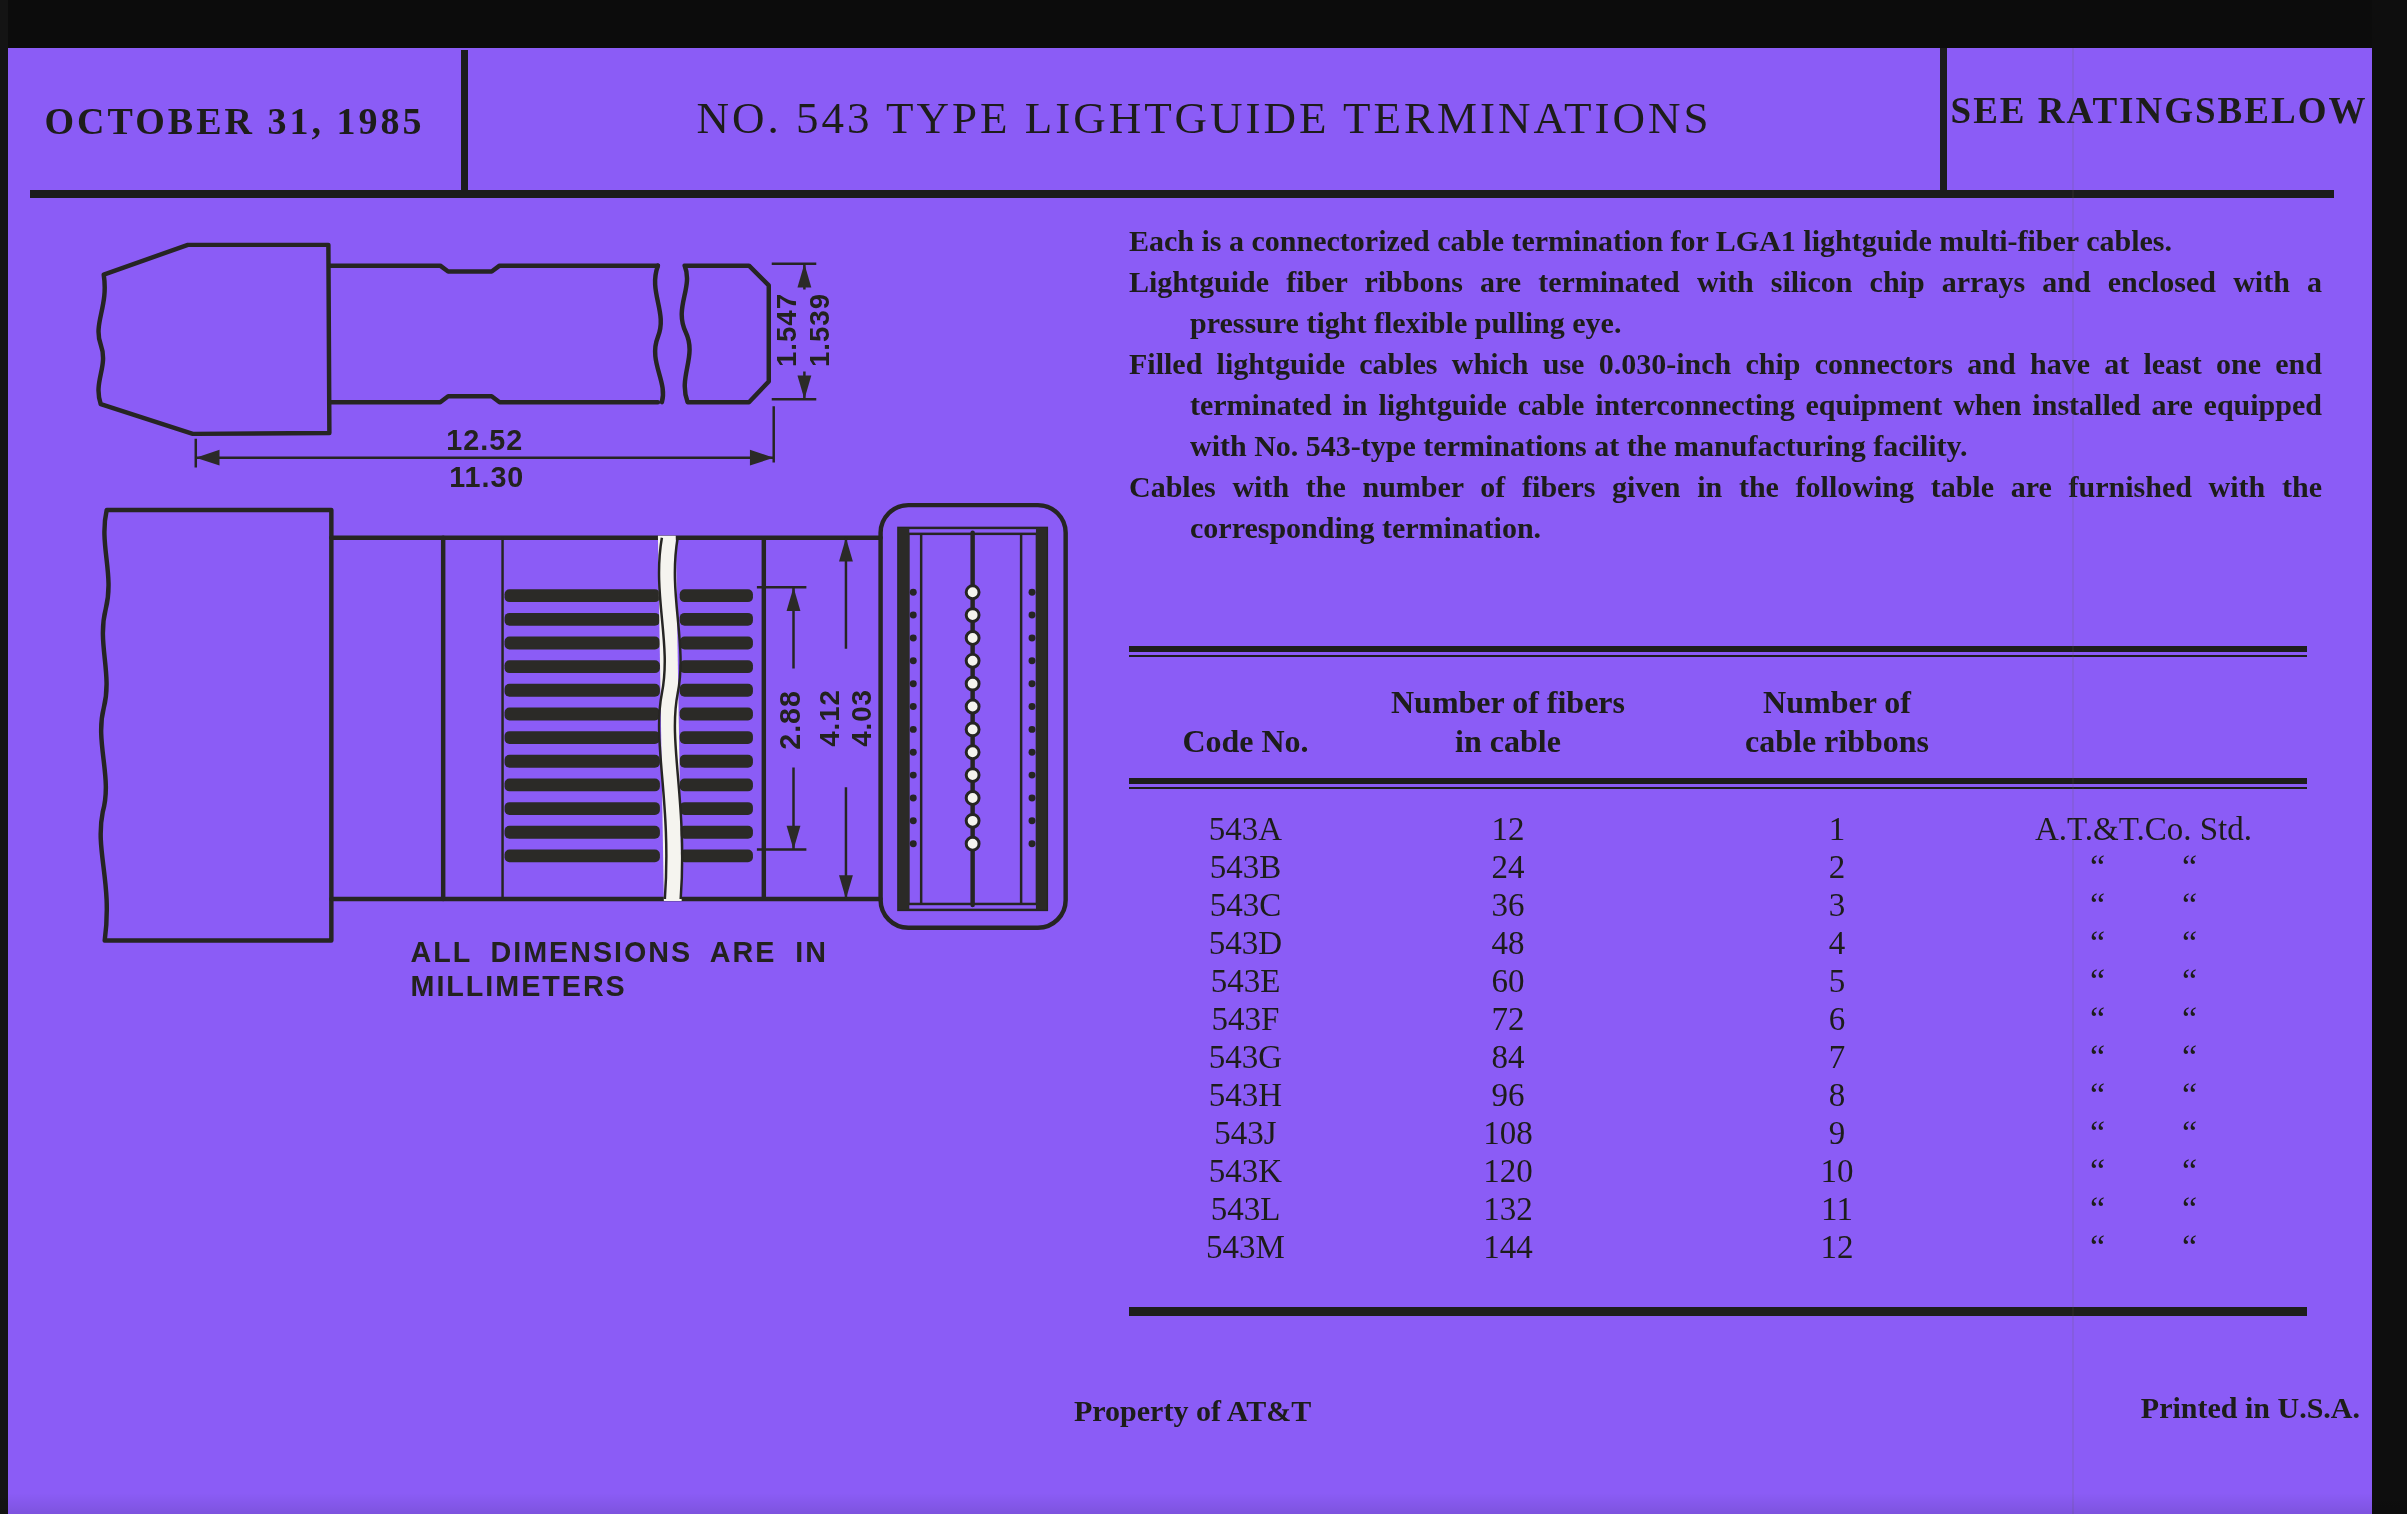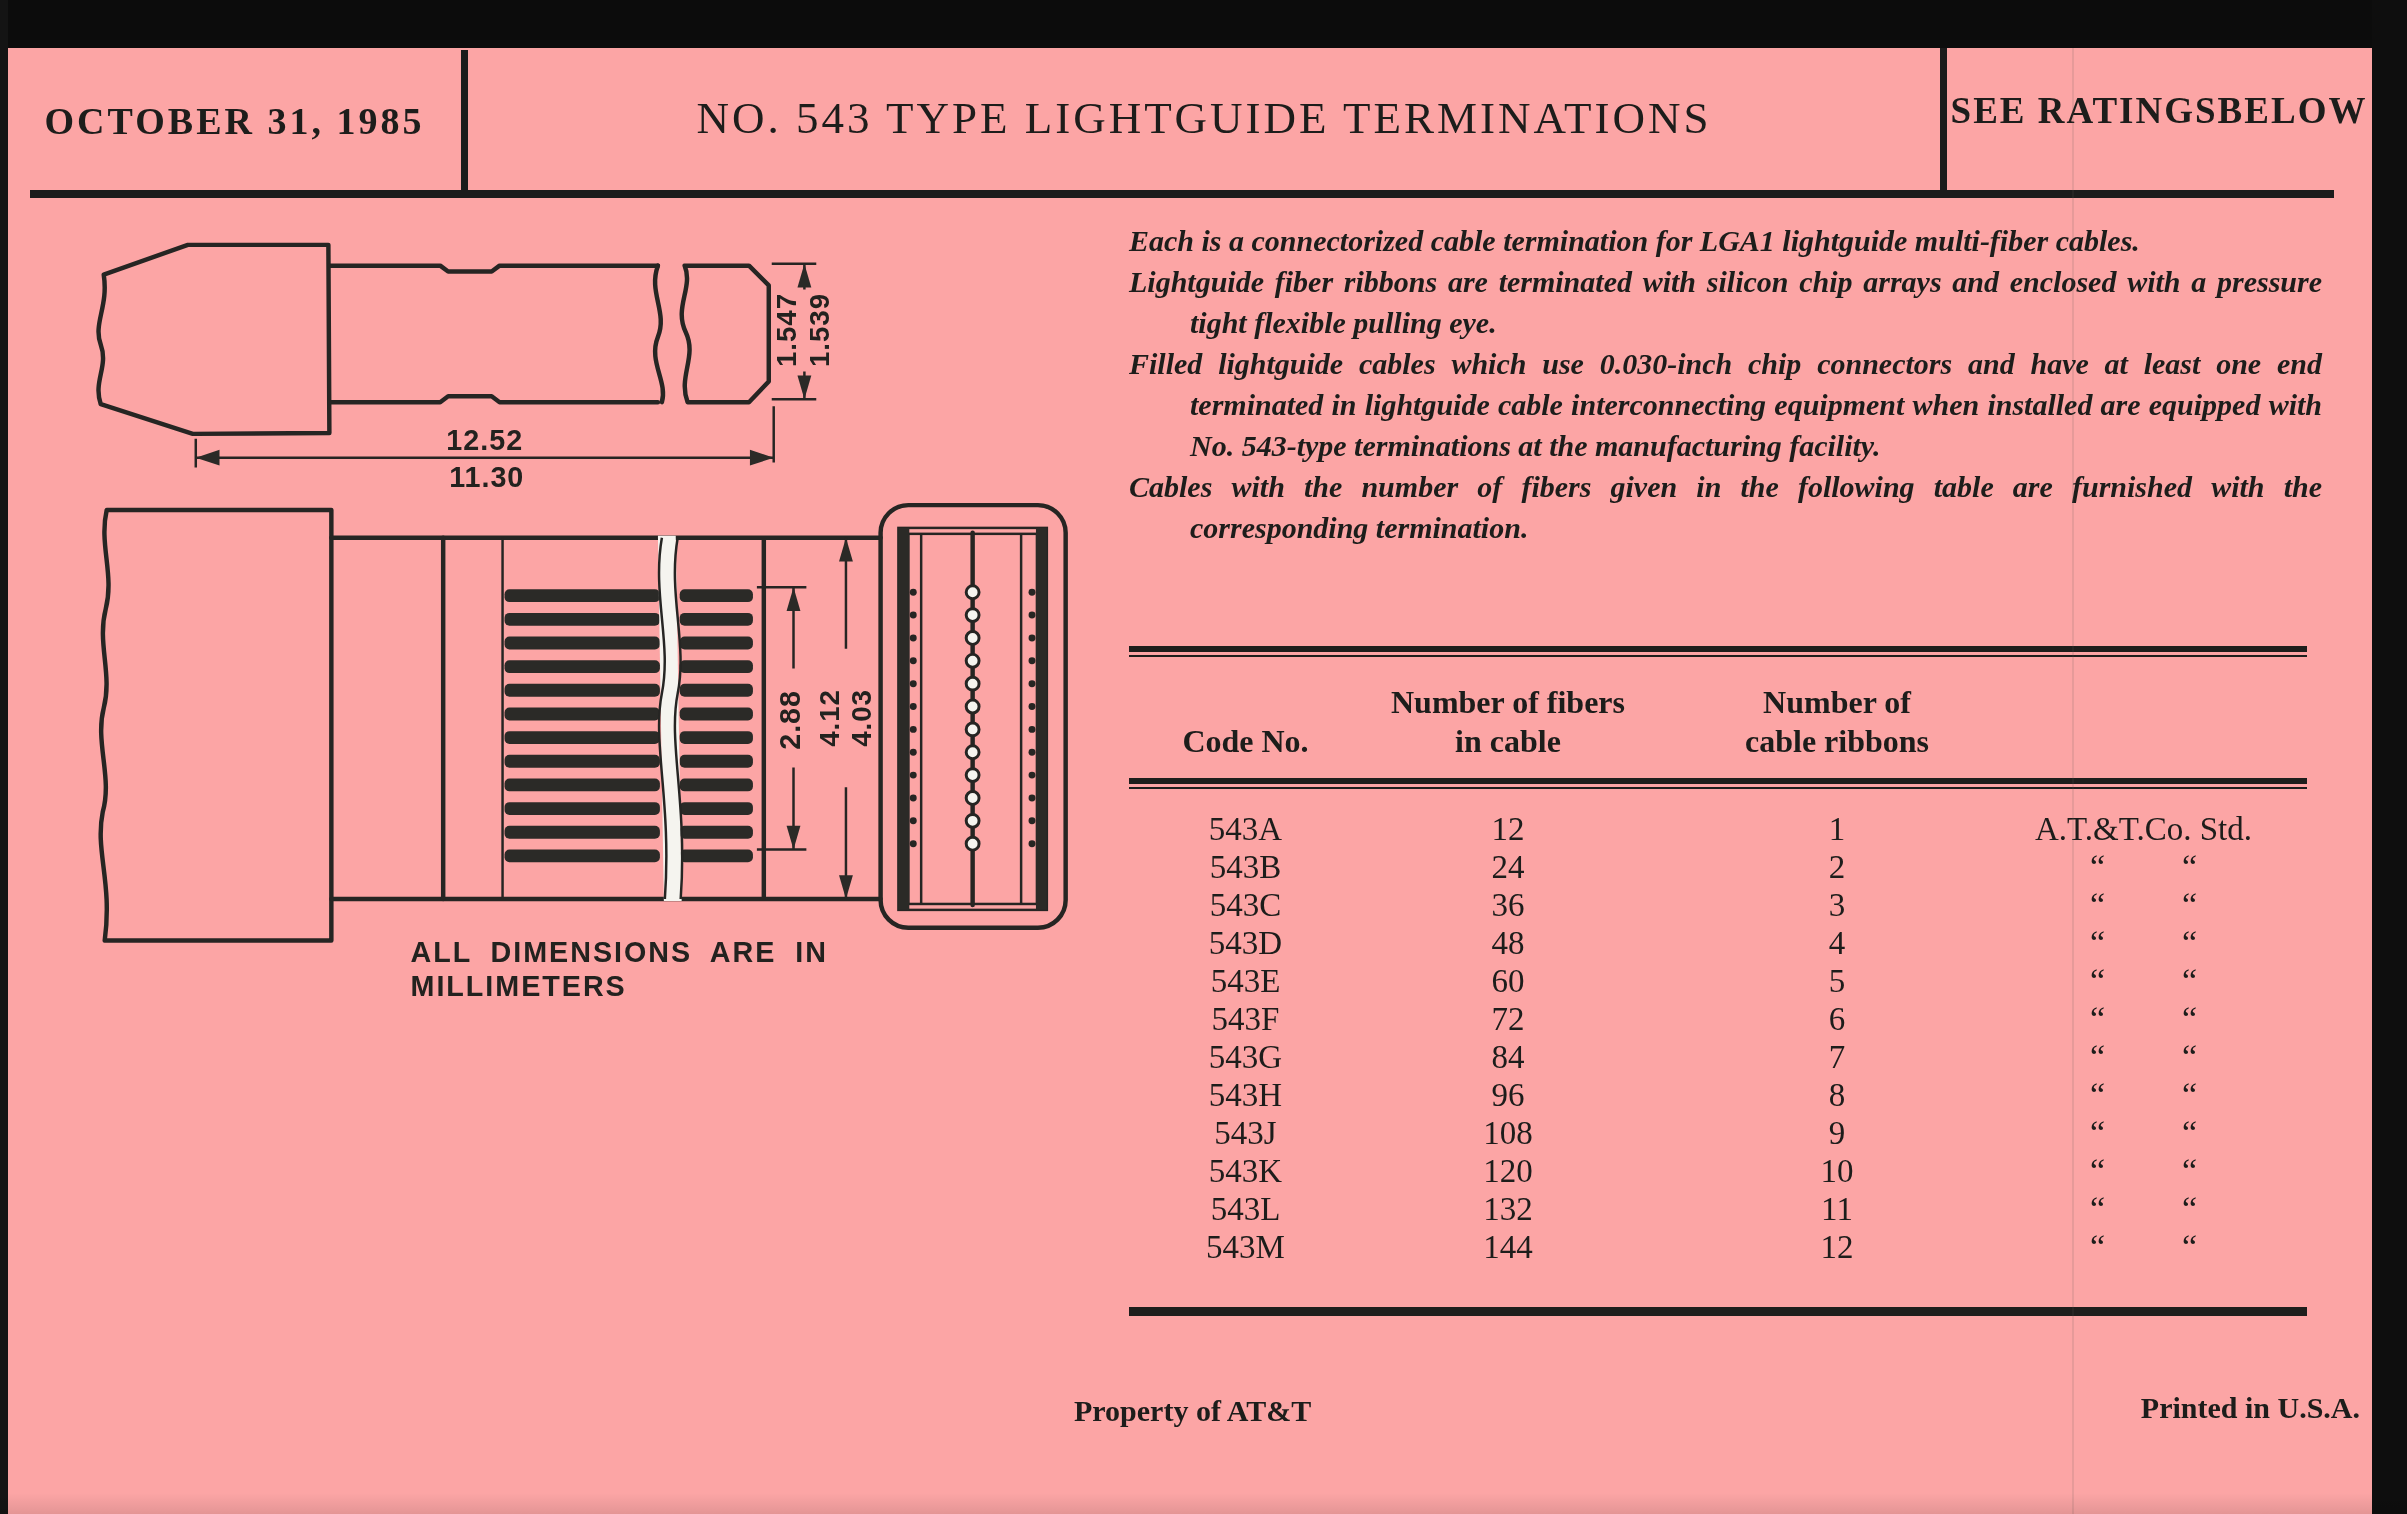--- a/index.html
+++ b/index.html
@@ -1,21 +1,21 @@
 <!DOCTYPE html>
 <html><head>
 <meta charset="utf-8">
 <style>
   html,body{margin:0;padding:0;}
   body{
     width:2408px;height:1515px;position:relative;overflow:hidden;
     background:#e8e6e0;color:#1d1d1b;
     font-family:"Liberation Serif", serif;
   }
-  .page{position:absolute;inset:0;background:#fca5a5;}
+  .page{position:absolute;inset:0;background:#8b5cf6;}
   .bar-top{position:absolute;left:0;top:0;width:2408px;height:48px;background:#0c0c0c;}
   .bar-left{position:absolute;left:0;top:0;width:8px;height:1515px;background:#141414;}
   .bar-right{position:absolute;right:0;top:0;width:36px;height:1515px;background:#0e0e0e;}
   .bottom-shade{position:absolute;left:0;bottom:0;width:2408px;height:22px;
     background:linear-gradient(to bottom, rgba(0,0,0,0), rgba(0,0,0,0.10));}
   .fold{position:absolute;left:2072px;top:48px;width:2px;height:1467px;background:rgba(100,95,85,0.14);}
 
   
   .hdr-date{position:absolute;left:8px;top:48px;width:453px;height:145px;
     display:flex;align-items:center;justify-content:center;
@@ -25,21 +25,21 @@
     display:flex;align-items:center;justify-content:center;
     font-weight:normal;font-size:45px;letter-spacing:3px;}
   .hdr-div2{position:absolute;left:1940px;top:48px;width:7px;height:147px;background:#1c1c1c;}
   .hdr-ratings{position:absolute;left:1947px;top:51px;width:424px;height:119px;
     display:flex;flex-direction:row;align-items:center;justify-content:center;
     font-weight:bold;font-size:37px;letter-spacing:2px;line-height:51px;text-align:center;}
   .hdr-rule{position:absolute;left:30px;top:190px;width:2304px;height:8px;background:#1c1c1c;}
 
   
   .bodytext{position:absolute;left:1129px;top:220px;width:1193px;
-    font-size:30px;line-height:41px;font-weight:bold;text-align:justify;font-style:italic;}
+    font-size:30px;line-height:41px;font-weight:bold;text-align:justify;}
   .bodytext p{margin:0;padding-left:61px;text-indent:-61px;}
 
   
   .rule-double{position:absolute;left:1129px;width:1178px;height:11px;
     border-top:6px solid #1e1e1c;border-bottom:2px solid #1e1e1c;box-sizing:border-box;}
   .rule-heavy{position:absolute;left:1129px;width:1178px;height:9px;background:#1e1e1c;}
   .t-grid{display:grid;grid-template-columns:233px 292px 366px 287px;}
   .t-header{position:absolute;left:1129px;top:683px;width:1178px;height:91px;
     align-items:end;font-weight:bold;font-size:32px;line-height:39px;}
   .t-hcell{text-align:center;padding-bottom:22px;}

